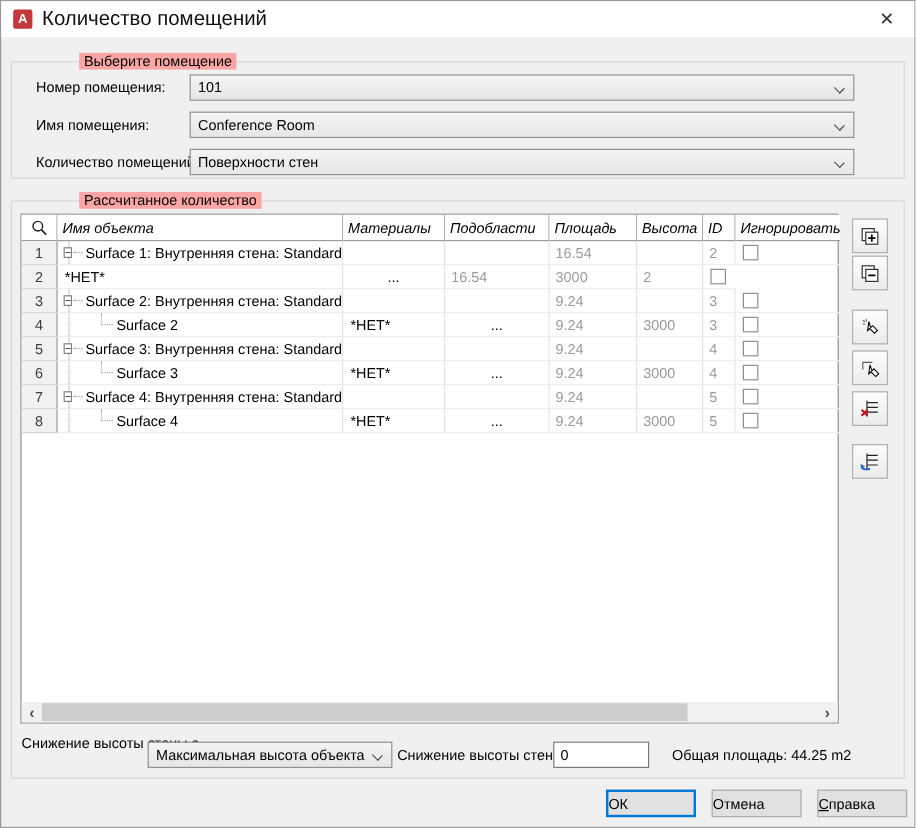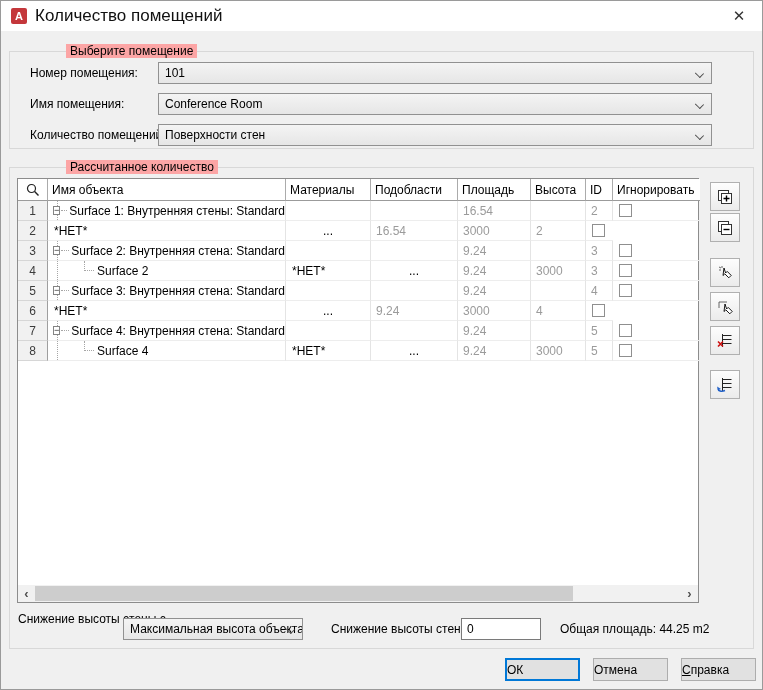--- a/index.html
+++ b/index.html
@@ -23,21 +23,21 @@
   .frow { position:absolute; left:0; height:22px; width:100%;text-align:center; }
   .flabel { position:absolute; left:20px; line-height:22px; white-space:nowrap; }
   .combo { position:absolute; height:22px; background:linear-gradient(#f4f4f4,#e6e6e6); border:1px solid #919191; display:flex; align-items:center; padding-left:6px; }
   .combo .cval { white-space:nowrap; overflow:hidden; }
   .chev { position:absolute; right:8px; top:7px; width:7px; height:7px; border-right:1px solid #4a4a4a; border-bottom:1px solid #4a4a4a; transform:rotate(45deg) scale(1,0.85); }
   .cmain { left:148px; width:554px; }
 
   
   .table { position:absolute; left:7px; top:10px; width:682px; height:425px; background:#fff; border:1px solid #8c8c8c; }
   .ghead, .trow { display:grid; grid-template-columns:30px 238px 85px 87px 73px 55px 27px 87px; }
-  .ghead { height:22px; }
+  .ghead { height:22px;font-style:italic; }
   .hcell { border-right:1px solid #ababab; border-bottom:1px solid #9b9b9b; background:#fff; display:flex; align-items:center; padding-left:4px; white-space:nowrap; overflow:hidden; }
   .hcell.hicon { justify-content:center; padding-left:0; }
   .gbody { position:absolute; left:0; top:22px; width:100%; }
   .trow { height:20px; }
   .cell { border-right:1px solid #e4e4e4; border-bottom:1px solid #ededed; display:flex; align-items:center; white-space:nowrap; overflow:hidden; }
   .cell.num { background:#f1f1f1; border-right:1px solid #9e9e9e; border-bottom:1px solid #d6d6d6; justify-content:center; color:#3c3c3c; }
   .cell.mat { padding-left:6px; }
   .cell.sub { justify-content:center; }
   .cell.gray { padding-left:5px; color:#9b9b9b; }
   .cell.name { position:relative; }
@@ -122,21 +122,21 @@
         <div class="hcell">ID</div>
         <div class="hcell" style="border-right:none;">Игнорировать</div>
       </div>
 
       <div class="gbody">
           <div class="trow">
             <div class="cell num">1</div>
             <div class="cell name">
               <span class="tbox">−</span>
               <span class="dots"></span>
-              <span>Surface 1: Внутренняя стены: Standard</span>
+              <span>Surface 1: Внутренняя стена: Standard</span>
             </div>
             <div class="cell mat"></div>
             <div class="cell sub"></div>
             <div class="cell gray">16.54</div>
             <div class="cell gray"></div>
             <div class="cell gray">2</div>
             <div class="cell" style="border-right:none;">
               <span class="cb"></span>
             </div>
           </div>
@@ -193,20 +193,24 @@
             <div class="cell sub"></div>
             <div class="cell gray">9.24</div>
             <div class="cell gray"></div>
             <div class="cell gray">4</div>
             <div class="cell" style="border-right:none;">
               <span class="cb"></span>
             </div>
           </div>
           <div class="trow">
             <div class="cell num">6</div>
+            <div class="cell name">
+              <span class="elbow"></span>
+              <span>Surface 3</span>
+            </div>
             <div class="cell mat">*НЕТ*</div>
             <div class="cell sub">...</div>
             <div class="cell gray">9.24</div>
             <div class="cell gray">3000</div>
             <div class="cell gray">4</div>
             <div class="cell" style="border-right:none;">
               <span class="cb"></span>
             </div>
           </div>
           <div class="trow">
@@ -243,21 +247,21 @@
         </div>
 
       <div class="hscroll">
         <div class="sarrow left">‹</div>
         <div class="sthumb"></div>
         <div class="sarrow right">›</div>
       </div>
     </div>
 
     <div class="blabel" style="left:8px; top:444px; width:106px;">Снижение высоты стены с</div>
-    <div class="combo" style="left:113px; top:450px; width:180px;">
+    <div class="combo" style="left:113px; top:450px; width:204px;">
       <span class="cval">Максимальная высота объекта</span>
       <span class="chev"></span>
     </div>
     <div class="blabel" style="left:321px; top:454px;">Снижение высоты стен</div>
     <input class="input" style="left: 451px; top: 450px; width: 80px;" value="0">
     <div class="blabel" style="left:550px; top:454px;">
       <span>Общая площадь:</span>
       <span>44.25 m2</span>
     </div>
   </div>

